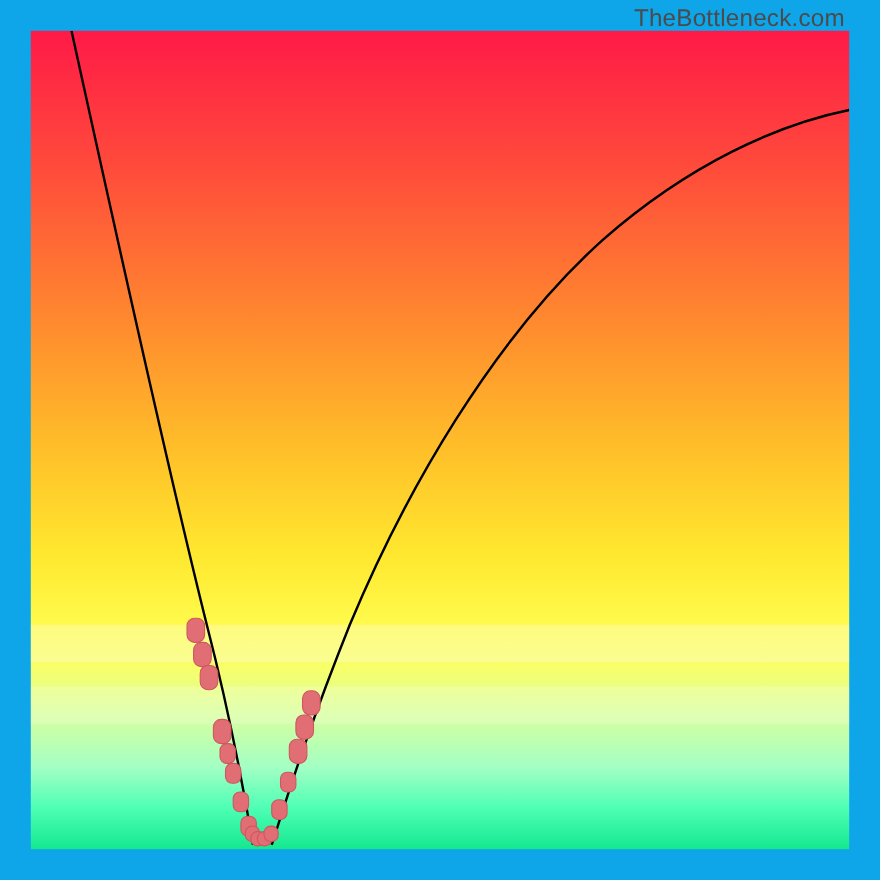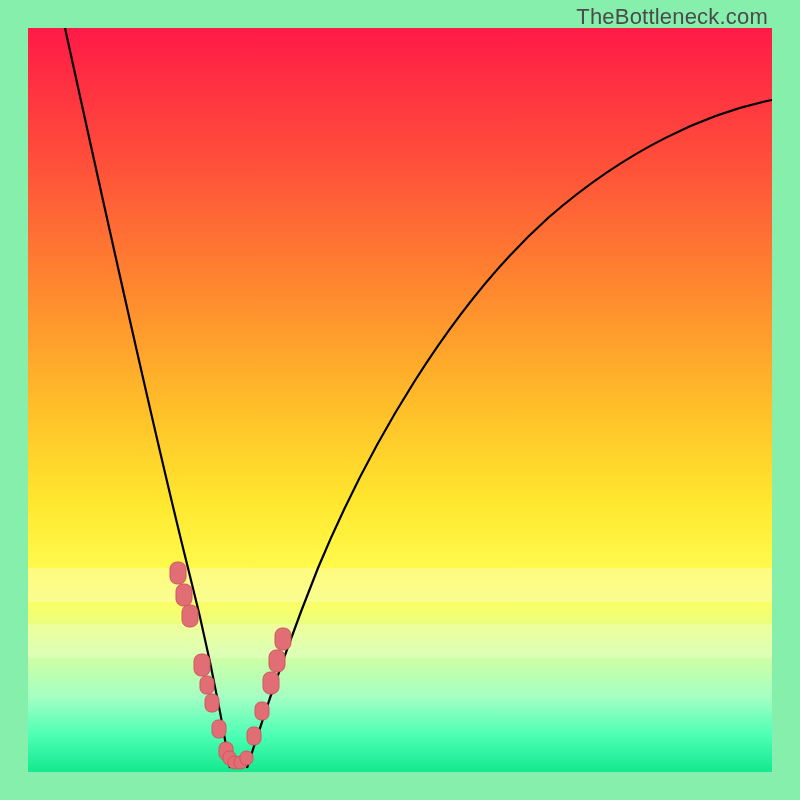--- a/index.html
+++ b/index.html
@@ -10,21 +10,21 @@
     overflow: hidden;
     background: #000;
     font-family: Arial, Helvetica, sans-serif;
   }
   .frame {
     position: absolute;
     top: 0;
     left: 0;
     width: 800px;
     height: 800px;
-    background: #86efac;
+    background: #0ea5e9;
   }
   .plot {
     position: absolute;
     top: 28px;
     left: 28px;
     width: 744px;
     height: 744px;
     background: linear-gradient(
       to bottom,
       #ff1a47 0%,

